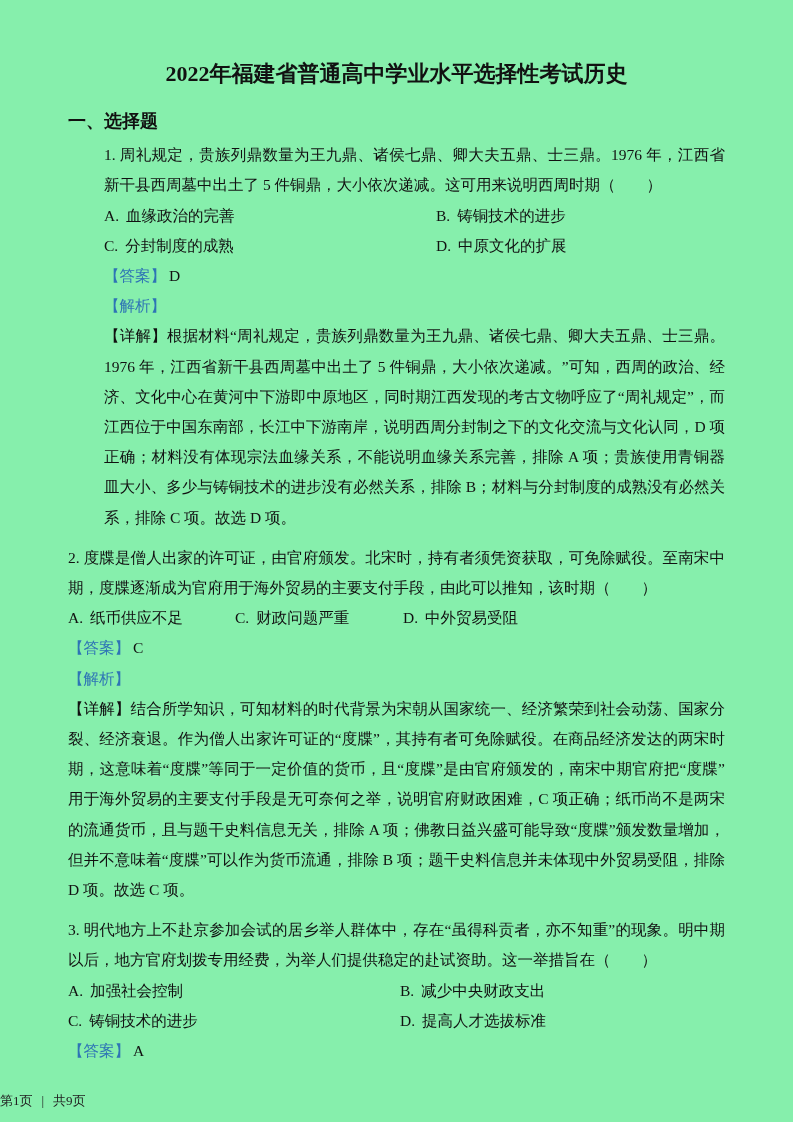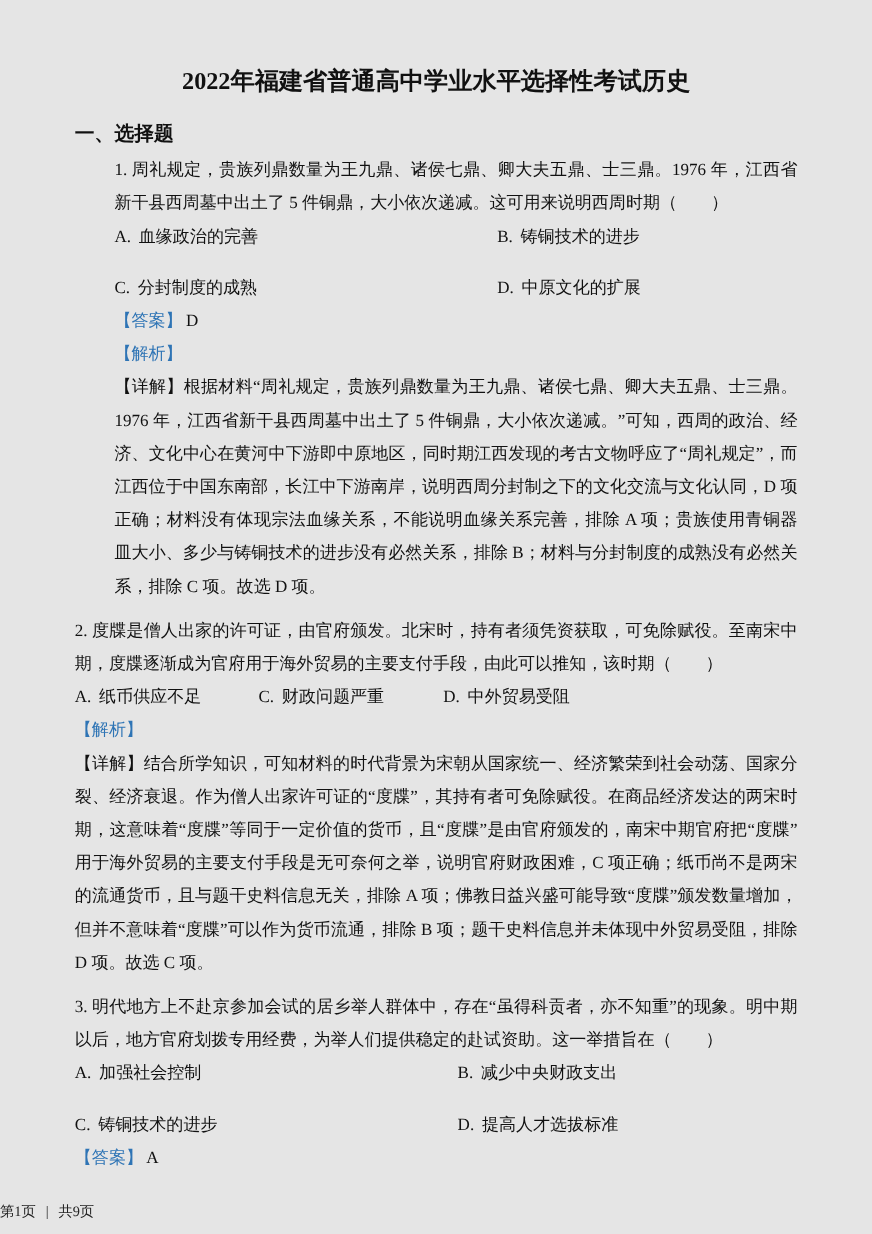--- a/index.html
+++ b/index.html
@@ -1,21 +1,21 @@
 <!DOCTYPE html>
 <html lang="zh"><head>
 <meta charset="utf-8">
 <style>
   html, body { margin: 0; padding: 0; background: #ffffff; }
   .page {
     position: relative;
     width: 793px;
     height: 1122px;
     margin: 0 auto;
-    background: #e5e5e5;
+    background: #86efac;
     box-sizing: border-box;
     padding: 56px 68px 0 68px;
     overflow: hidden;
     font-family: "Liberation Serif", "DejaVu Serif", serif;
     color: #111111;
   }
   .title {
     font-size: 22px;
     font-weight: 700;
     text-align: center;
@@ -35,21 +35,21 @@
   }
   .stem, .detail { text-align: justify; }
   .blue { color: #2E74B5; }
   .q-block { margin-top: 10px; }
   #questions .q-block:first-child { margin-top: 4px; margin-left: 36px; }
   .options {
     font-size: 15.5px;
     line-height: 30.2px;
     display: grid;
   }
-  .options.two-col { grid-template-columns: 332px 1fr; gap: 16px; }
+  .options.two-col { grid-template-columns: 332px 1fr; }
   .options.one-row { grid-template-columns: 167px 168px 162px 1fr; }
   .opt-label { margin-right: 7px; }
   .answer-value { margin-left: 3px; color: #111111; }
   .footer {
     position: absolute;
     left: 0; right: 0; bottom: 12px;
     text-align: left;
     font-size: 13px;
     color: #222222;
     line-height: 18px;
@@ -85,20 +85,21 @@
   <div class="q-block">
     <p class="para stem">2. 度牒是僧人出家的许可证，由官府颁发。北宋时，持有者须凭资获取，可免除赋役。至南宋中期，度牒逐渐成为官府用于海外贸易的主要支付手段，由此可以推知，该时期（　　）</p>
     <div class="options one-row">
   <span class="option"><span class="opt-label">A.</span><span>纸币供应不足</span></span>
 
 
   <span class="option"><span class="opt-label">C.</span><span>财政问题严重</span></span>
 
   <span class="option"><span class="opt-label">D.</span><span>中外贸易受阻</span></span>
 </div>
+    <p class="para answer-line"><span class="blue">【答案】</span><span class="answer-value">C</span></p>
     <p class="para blue analysis-line">【解析】</p>
     <p class="para detail">【详解】结合所学知识，可知材料的时代背景为宋朝从国家统一、经济繁荣到社会动荡、国家分裂、经济衰退。作为僧人出家许可证的“度牒”，其持有者可免除赋役。在商品经济发达的两宋时期，这意味着“度牒”等同于一定价值的货币，且“度牒”是由官府颁发的，南宋中期官府把“度牒”用于海外贸易的主要支付手段是无可奈何之举，说明官府财政困难，C 项正确；纸币尚不是两宋的流通货币，且与题干史料信息无关，排除 A 项；佛教日益兴盛可能导致“度牒”颁发数量增加，但并不意味着“度牒”可以作为货币流通，排除 B 项；题干史料信息并未体现中外贸易受阻，排除 D 项。故选 C 项。</p>
   </div>
 
   <div class="q-block">
     <p class="para stem">3. 明代地方上不赴京参加会试的居乡举人群体中，存在“虽得科贡者，亦不知重”的现象。明中期以后，地方官府划拨专用经费，为举人们提供稳定的赴试资助。这一举措旨在（　　）</p>
     <div class="options two-col">
   <span class="option"><span class="opt-label">A.</span><span>加强社会控制</span></span>
 
   <span class="option"><span class="opt-label">B.</span><span>减少中央财政支出</span></span>

